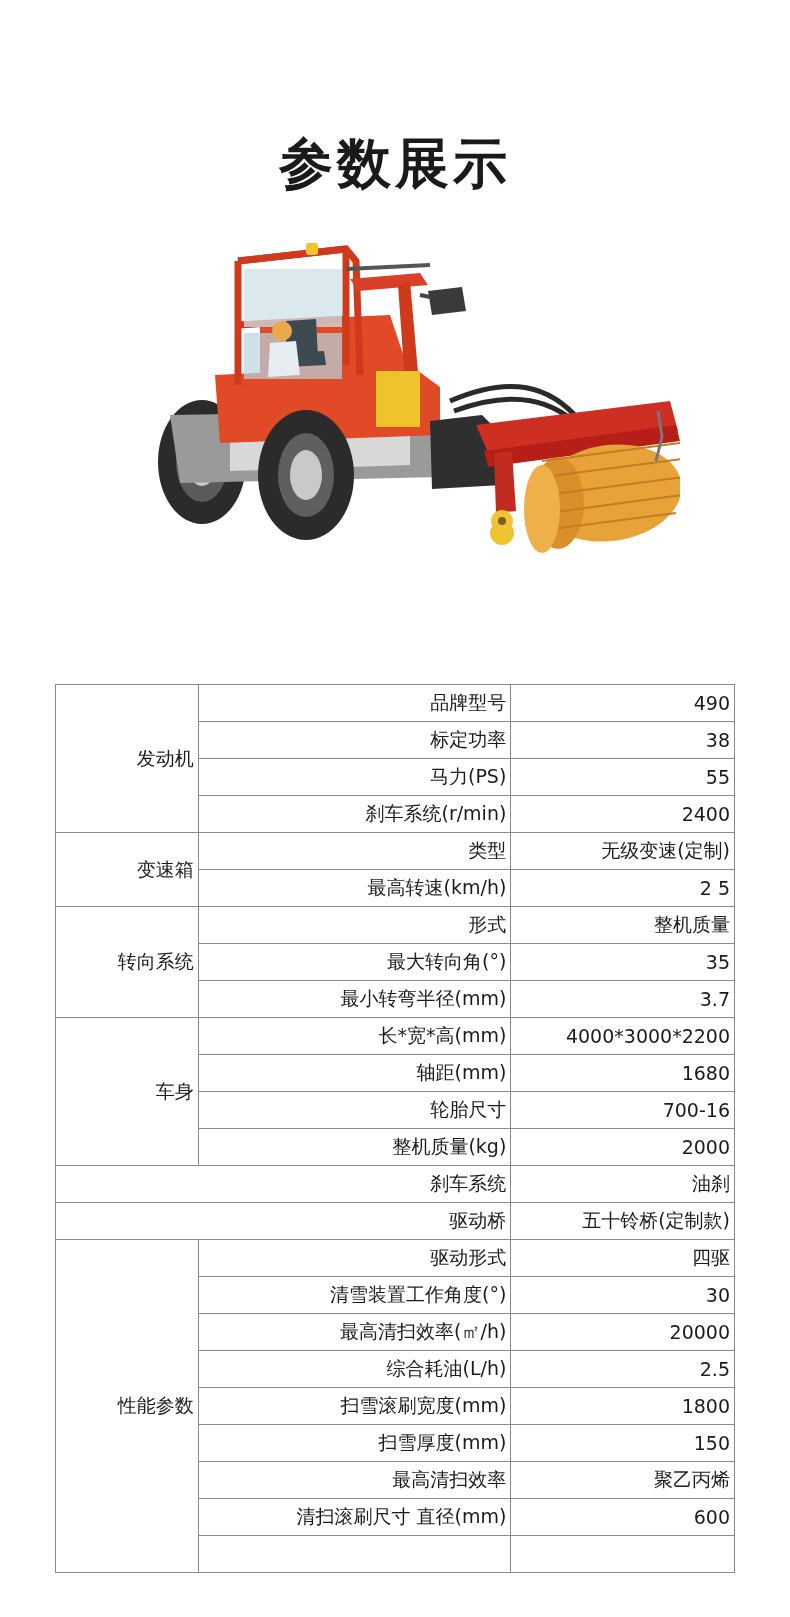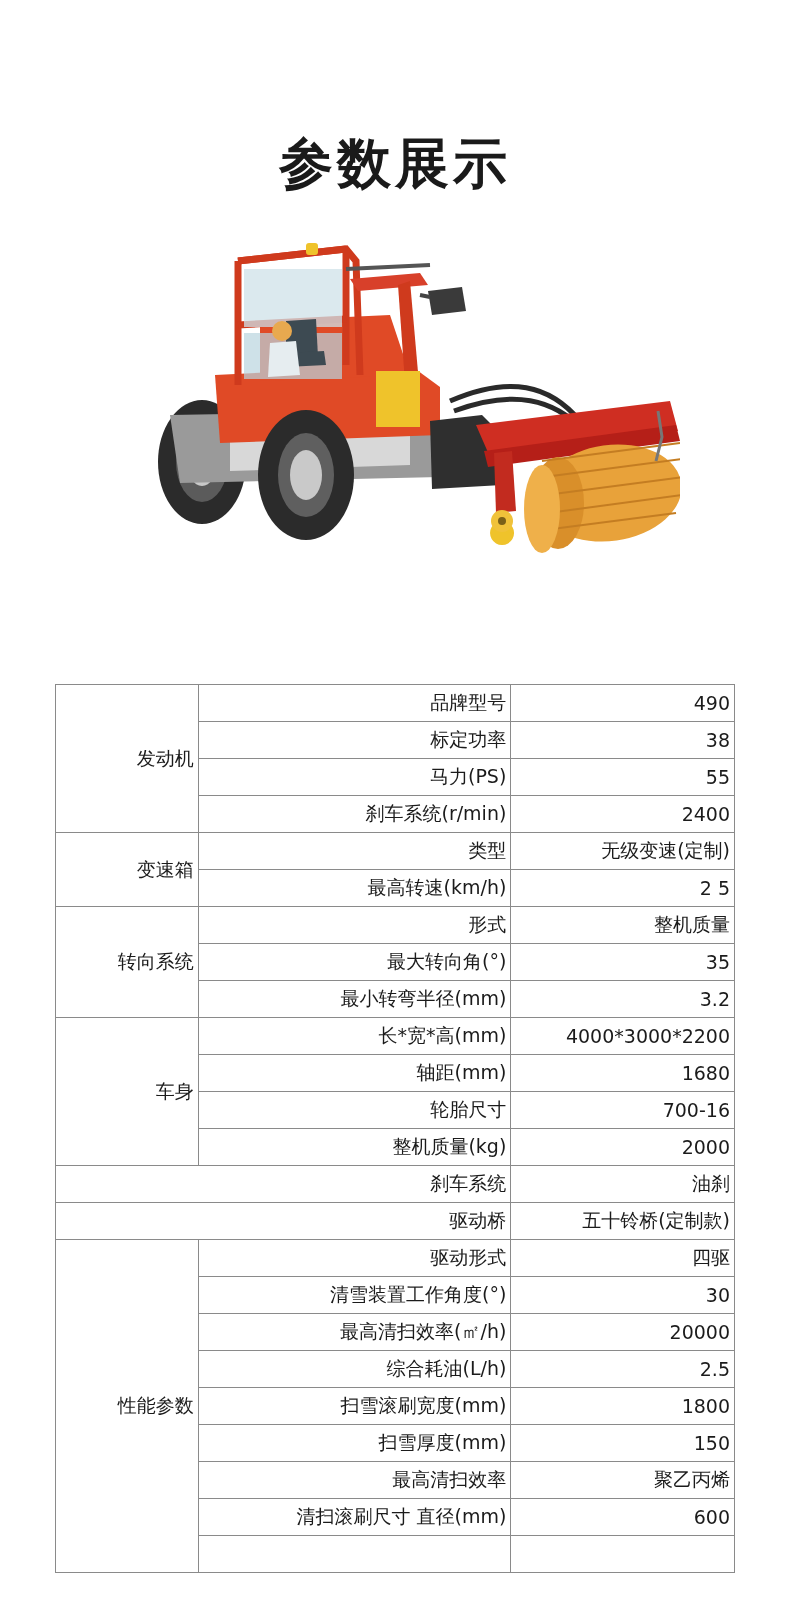--- a/index.html
+++ b/index.html
@@ -215,21 +215,21 @@
           <td class="group" rowspan="3">转向系统</td>
           <td class="label">形式</td>
           <td class="value">整机质量</td>
         </tr>
         <tr>
           <td class="label">最大转向角(°)</td>
           <td class="value">35</td>
         </tr>
         <tr>
           <td class="label">最小转弯半径(mm)</td>
-          <td class="value">3.2</td>
+          <td class="value">3.7</td>
         </tr>
 
         <tr>
           <td class="group" rowspan="4">车身</td>
           <td class="label">长*宽*高(mm)</td>
           <td class="value">4000*3000*2200</td>
         </tr>
         <tr>
           <td class="label">轴距(mm)</td>
           <td class="value">1680</td>

